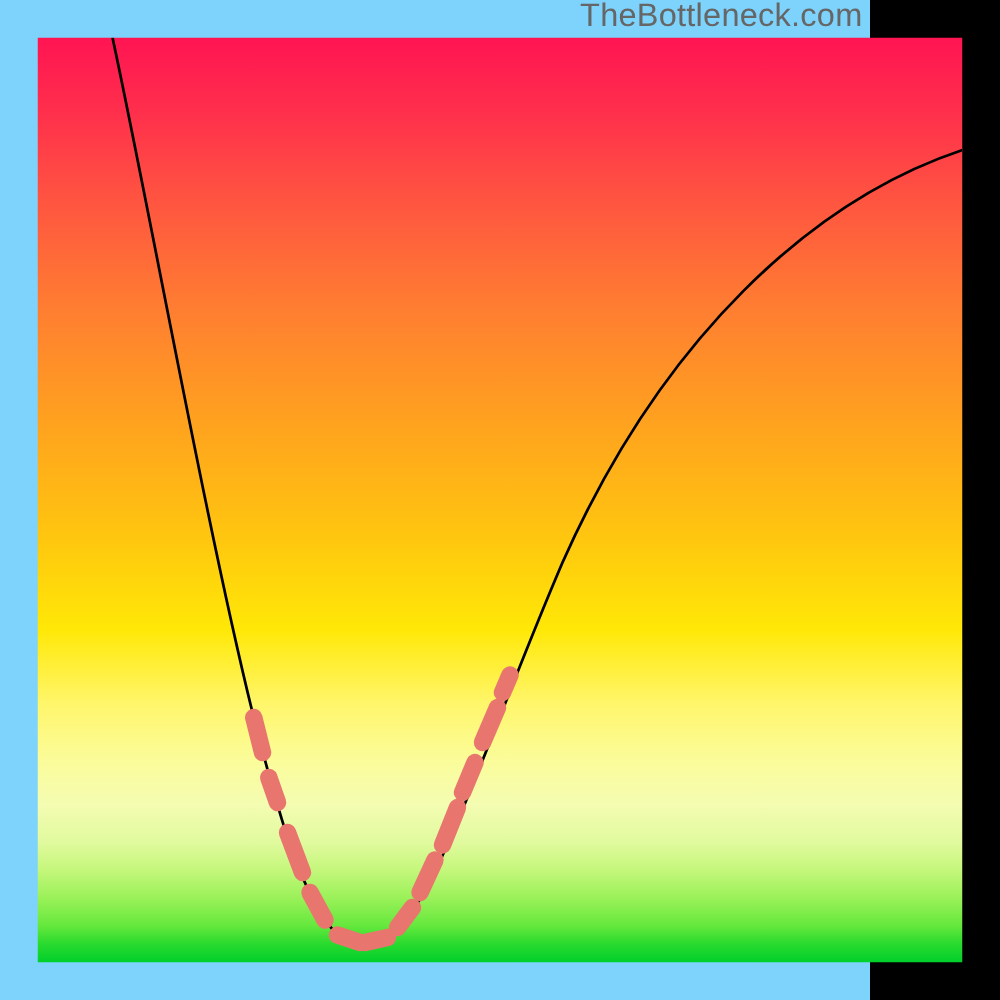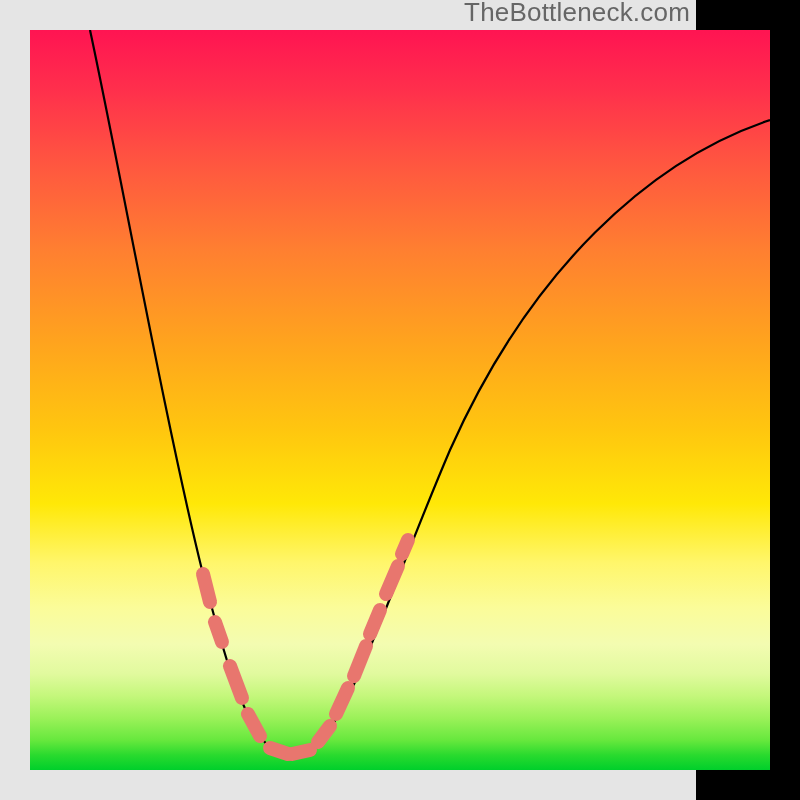--- a/index.html
+++ b/index.html
@@ -1,16 +1,16 @@
 <!DOCTYPE html>
 <html><head>
 <meta charset="utf-8">
 <style>
   html,body{margin:0;padding:0;width:800px;height:800px;overflow:hidden;background:#000;}
-  .wrap{position:relative;width:696px;height:800px;background:#e5e5e5;}
+  .wrap{position:relative;width:696px;height:800px;background:#7dd3fc;}
   .watermark{
     position:absolute;
     top:-3px;right:6px;
     font-family:Arial,Helvetica,sans-serif;
     font-size:26px;
     color:#666;
     letter-spacing:0.2px;
     pointer-events:none;
     user-select:none;
   }

